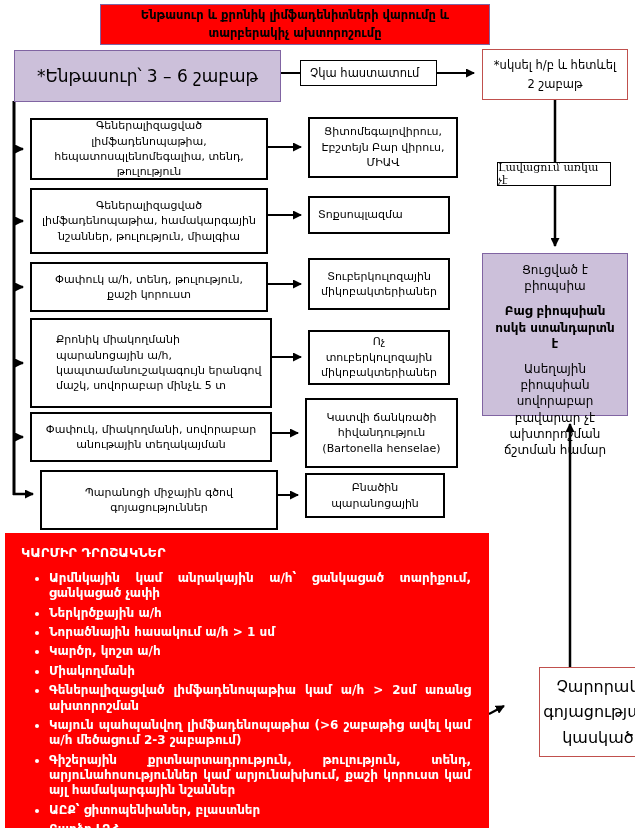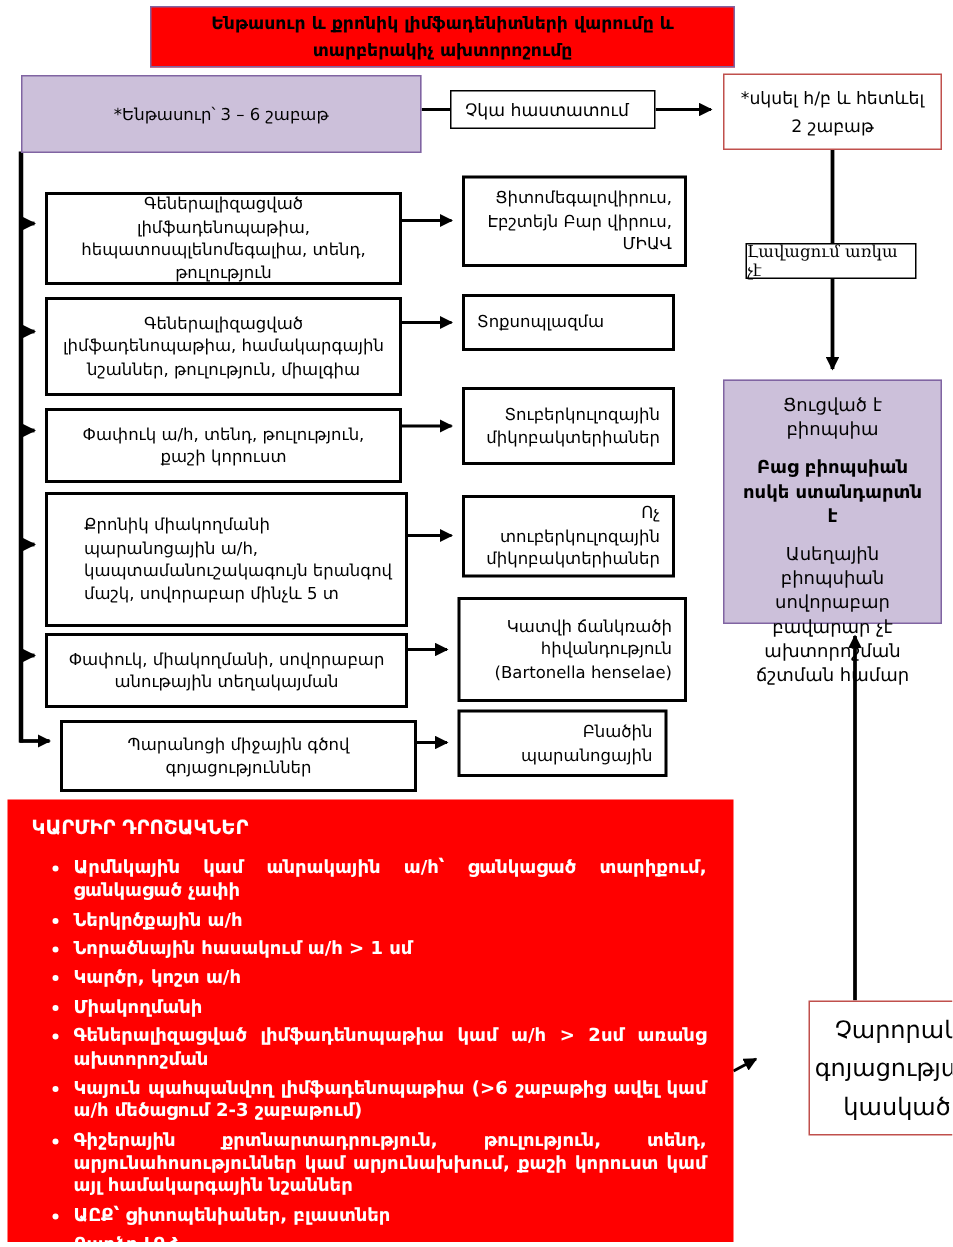--- a/index.html
+++ b/index.html
@@ -14,21 +14,21 @@
     left:100px; top:4px; width:390px; height:41px;
     background:#FF0000; border:1px solid #8064A2;
     font-weight:bold; font-size:11.5px; line-height:1.5;
     display:flex; align-items:center; justify-content:center;
     text-align:center; padding:12px 26px;
   }
   .duration-box {
     left:14px; top:50px; width:267px; height:52px;
     background:#CCC0DA; border:1px solid #8064A2;
     display:flex; flex-direction:column; justify-content:center; gap:7px;
-    text-align:center; font-size:11px;
+    text-align:center; font-size:17px;
   }
   .noconf-box {
     left:300px; top:60px; width:137px; height:26px;
     background:#fff; border:1px solid #000;
     font-size:11.5px; display:flex; align-items:center; padding-left:9px;
   }
   .abx-box {
     left:482px; top:49px; width:146px; height:51px;
     background:#fff; border:1.5px solid #C0504D;
     font-size:11.5px; line-height:1.6;
@@ -48,28 +48,28 @@
     display:flex; flex-direction:column; justify-content:space-between; gap:9px;
     padding:8px 7px;
   }
   .biopsy-box .bold { font-weight:bold; }
 
   .lbox,.rbox {
     background:#fff; border:2px solid #000;
     font-size:11px; line-height:1.4;
     display:flex; align-items:center; padding:4px 8px;
   }
-  .lbox { justify-content:center; text-align:center;margin-top:10px; }
-  .rbox { justify-content:flex-start; text-align:right; }
+  .lbox { justify-content:center; text-align:center; }
+  .rbox { justify-content:flex-start; text-align:center; }
   .l1 { left:30px;  top:118px; width:238px; height:62px; }
   .l2 { left:30px;  top:188px; width:238px; height:66px; }
   .l3 { left:30px;  top:262px; width:238px; height:50px; }
   .l4 { left:30px;  top:318px; width:242px; height:90px; justify-content:flex-start; text-align:left;padding-left:24px; }
   .l5 { left:30px;  top:412px; width:242px; height:50px; }
-  .l6 { left:40px;  top:470px; width:238px; height:48px; }
+  .l6 { left:40px;  top:470px; width:238px; height:60px; }
   .r1 { left:308px; top:117px; width:150px; height:61px; }
   .r2 { left:308px; top:196px; width:142px; height:38px; }
   .r3 { left:308px; top:258px; width:142px; height:52px; }
   .r4 { left:308px; top:330px; width:142px; height:55px; }
   .r5 { left:305px; top:398px; width:153px; height:70px; }
   .r6 { left:305px; top:473px; width:140px; height:45px; }
 
   .redflags {
     left:5px; top:533px; width:484px; height:295px;
     background:#FF0000; color:#fff; font-weight:bold;

